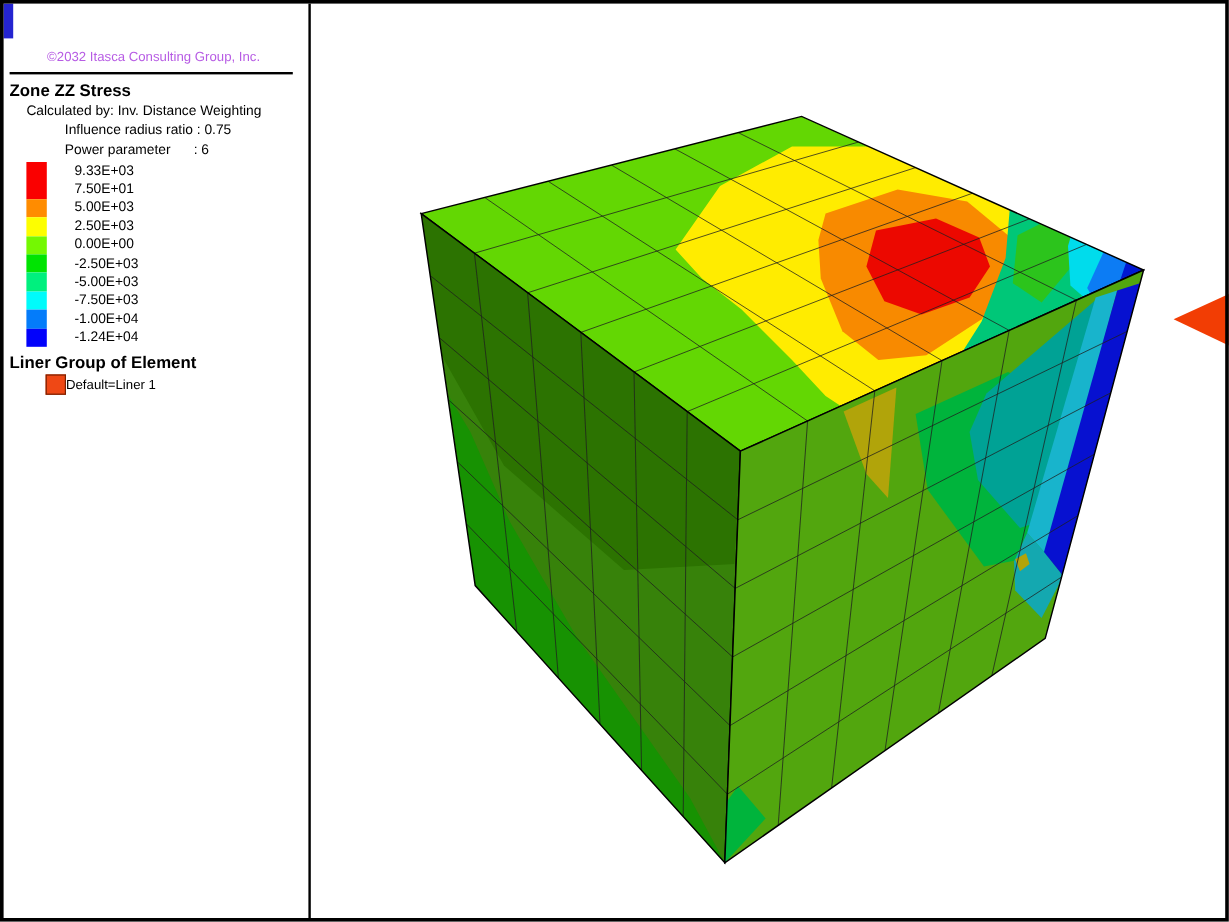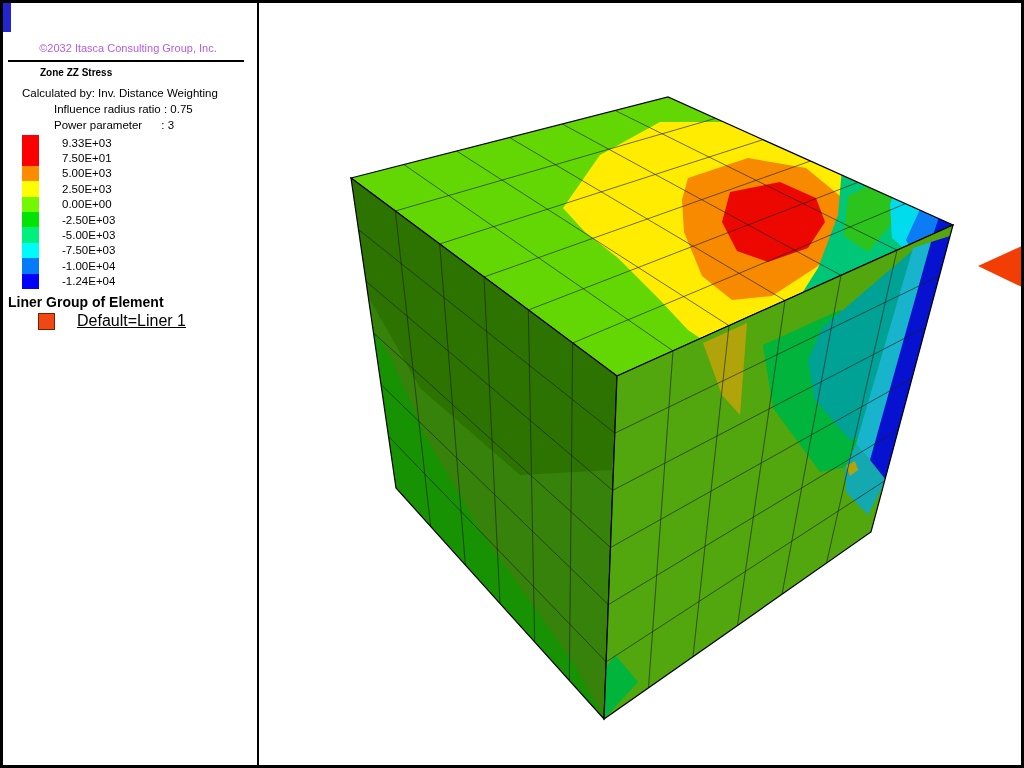--- a/index.html
+++ b/index.html
@@ -12,31 +12,31 @@
   
   #viewport{position:absolute;left:0;top:0;width:1024px;height:768px;z-index:1;}
   
   #sidebar{position:absolute;left:3px;top:3px;width:254px;height:762px;background:#fff;z-index:3;}
   #corner-chip{position:absolute;left:0px;top:0px;width:8px;height:29px;background:#2424d0;}
   #app-title{position:absolute;left:0;top:5px;width:250px;text-align:center;
     font-size:27px;font-weight:bold;color:#3d2be4;letter-spacing:0.5px;}
   #copyright{position:absolute;left:0;top:39px;width:250px;text-align:center;
     font-size:11px;color:#b75ce4;}
   #rule{position:absolute;left:5px;top:57px;width:236px;height:2px;background:#000;}
-  #sec1-title{position:absolute;left:5px;top:64px;font-size:10px;font-weight:bold;color:#000;margin-left:32px;}
+  #sec1-title{position:absolute;left:5px;top:64px;font-size:14px;font-weight:bold;color:#000;}
   .sub1{position:absolute;left:19px;font-size:11.5px;color:#000;white-space:pre;}
   .sub2{position:absolute;left:31px;font-size:11.5px;color:#000;white-space:pre;margin-left:20px;}
   #legend-rows{position:absolute;left:19px;top:132px;}
   .lrow{display:flex;align-items:center;height:15.4px;}
   .lswatch{width:17px;height:15.4px;flex:0 0 17px;}
   .llabel{margin-left:23px;font-size:11.5px;color:#000;white-space:pre;}
   #sec2-title{position:absolute;left:5px;top:291px;font-size:14px;font-weight:bold;color:#000;}
   #liner-row{position:absolute;left:35px;top:309px;display:flex;align-items:center;}
   #liner-swatch{width:15px;height:15px;border:1px solid #7a2000;}
-  #liner-label{margin-left:22px;font-size:16px;color:#000;text-decoration:underline;}
+  #liner-label{margin-left:0;font-size:11px;color:#000;}
 </style>
 </head>
 <body>
 
 <div id="stage">
 
   <svg id="viewport" xmlns="http://www.w3.org/2000/svg" viewBox="0 0 1024 768">
       <defs>
         <clipPath id="clip0">
           <polygon points="351,178 668,97 953,225 617,376"></polygon>
@@ -111,21 +111,21 @@
       <polygon points="978,266 1024,245 1024,288" fill="#f23d04"></polygon>
     </svg>
 
   <div id="sidebar">
     <div id="corner-chip"></div>
     <div id="copyright">©2032 Itasca Consulting Group, Inc.</div>
     <div id="rule"></div>
     <div id="sec1-title">Zone ZZ Stress</div>
     <div class="sub1" style="top:84px">Calculated by: Inv. Distance Weighting</div>
     <div class="sub2" style="top:100px">Influence radius ratio : 0.75</div>
-    <div class="sub2" style="top:116px">Power parameter      : 3</div>
+    <div class="sub2" style="top:116px">Power parameter      : 6</div>
     <div id="legend-rows">
         <div class="lrow">
           <div class="lswatch" style="background: rgb(250, 0, 0);"></div>
           <div class="llabel">9.33E+03</div>
         </div>
         <div class="lrow">
           <div class="lswatch" style="background: rgb(250, 0, 0);"></div>
           <div class="llabel">7.50E+01</div>
         </div>
         <div class="lrow">

